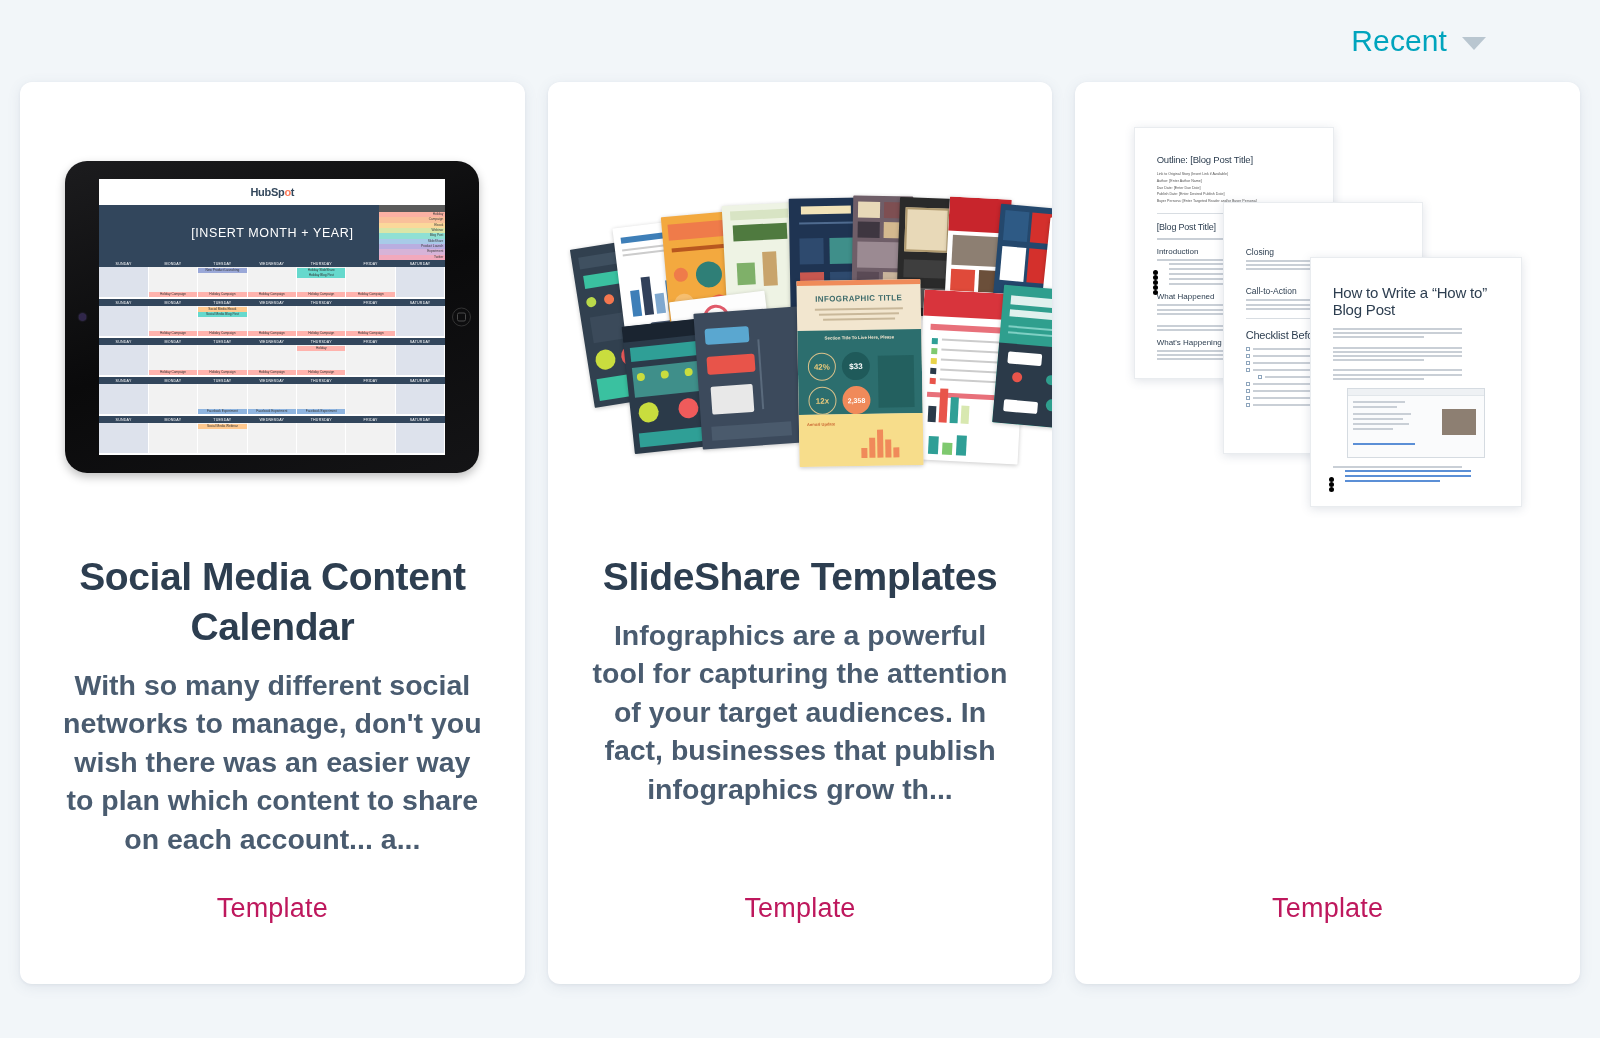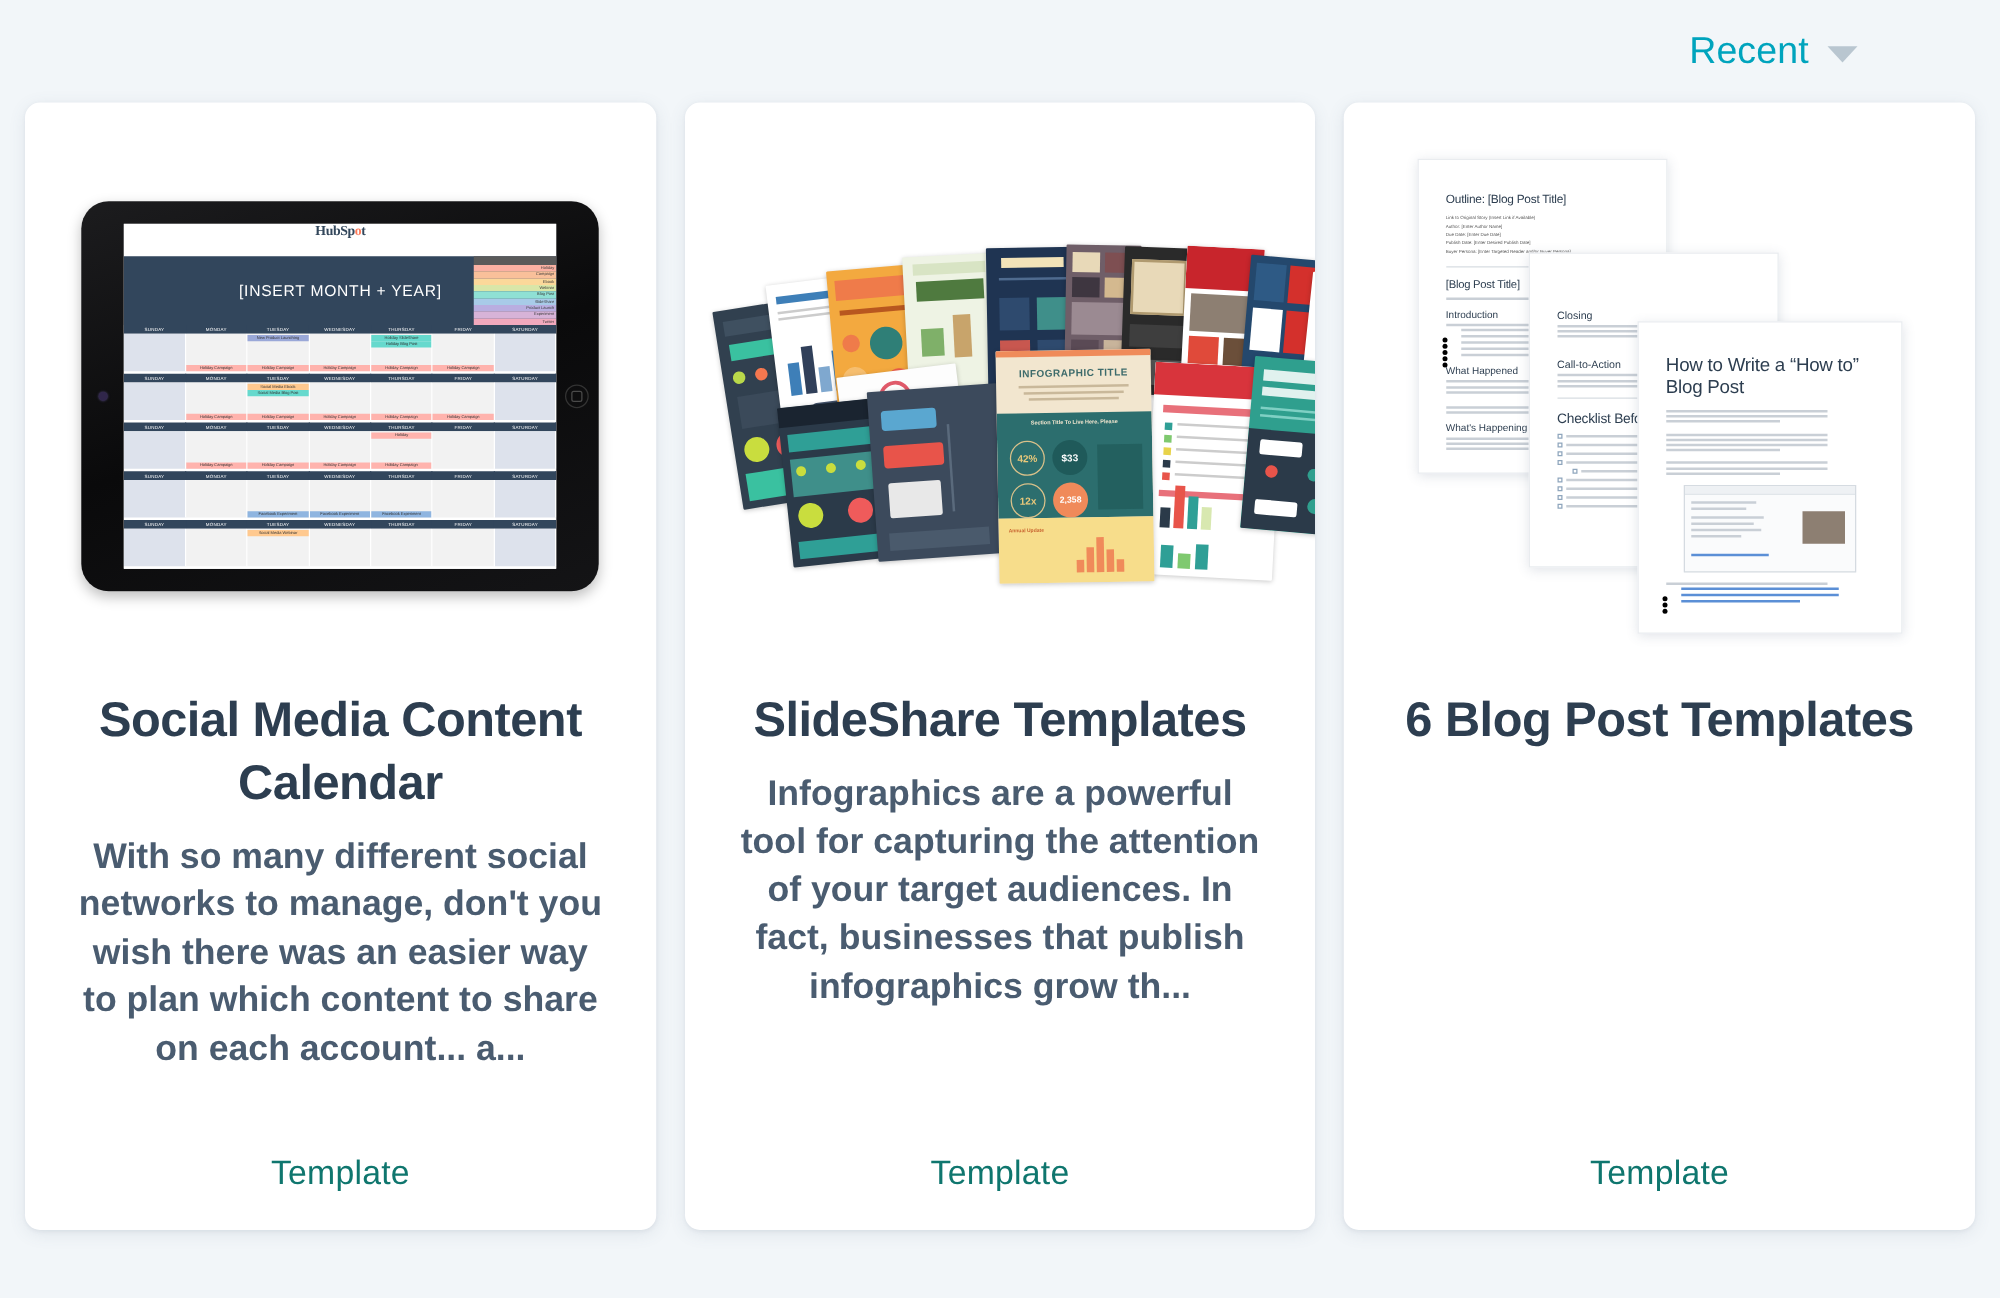--- a/index.html
+++ b/index.html
@@ -104,23 +104,23 @@
   }
   .card-desc {
     font-size: 28.5px;
     color: #4a5c70;
     line-height: 1.35;
     max-width: 430px;
     font-weight: 700;
   }
   .card-tag {
     margin-top: auto;
-    margin-bottom: 30px;
+    margin-bottom: 60px;
     font-size: 27px;
-    color: #0f766e;
+    color: #be185d;
     cursor: pointer;
     letter-spacing: 0.2px;
   }
 
   
   .tablet {
     width: 414px;
     height: 312px;
     background: linear-gradient(160deg,#1c1c1e 0%, #0a0a0b 50%, #141416 100%);
     border-radius: 22px;
@@ -155,27 +155,26 @@
   .screen {
     width: 100%; height: 100%;
     background: #ffffff;
     overflow: hidden;
     display: flex;
     flex-direction: column;
     position: relative;
   }
   .sheet-logo {
     height: 30px;
-    display: flex; align-items: flex-start; justify-content: center;
+    display: flex; align-items: center; justify-content: center;
     background: #fff;
     font-size: 11px;
     font-weight: bold;
     color: #33475b;
     letter-spacing: -0.3px;
-    font-family: Liberation Serif, serif;
   }
   .sheet-logo .dot { color: #ff7a59; }
   .sheet-banner {
     height: 63px;
     background: #32465c;
     display: flex;
     align-items: center;
     justify-content: center;
     position: relative;
   }
@@ -780,18 +779,17 @@
           <div class="ln m"></div>
           <ul>
             <li style="background:#5b8fd6;"></li>
             <li style="background:#5b8fd6;"></li>
             <li style="background:#5b8fd6;width:62%"></li>
           </ul>
         </div>
       </div>
     </div>
     <div class="card-body">
-      <div class="card-title">6 Blog Post Templates</div>
       <div class="card-tag">Template</div>
     </div>
   </div>
 
 </div>
 
 </body></html>

